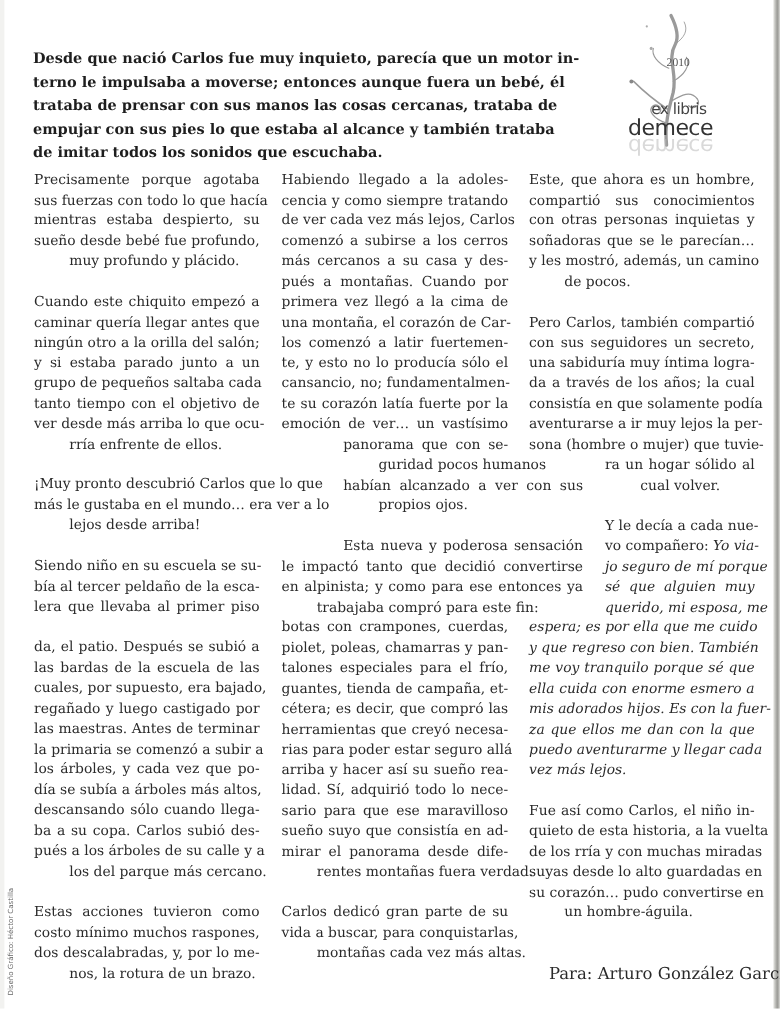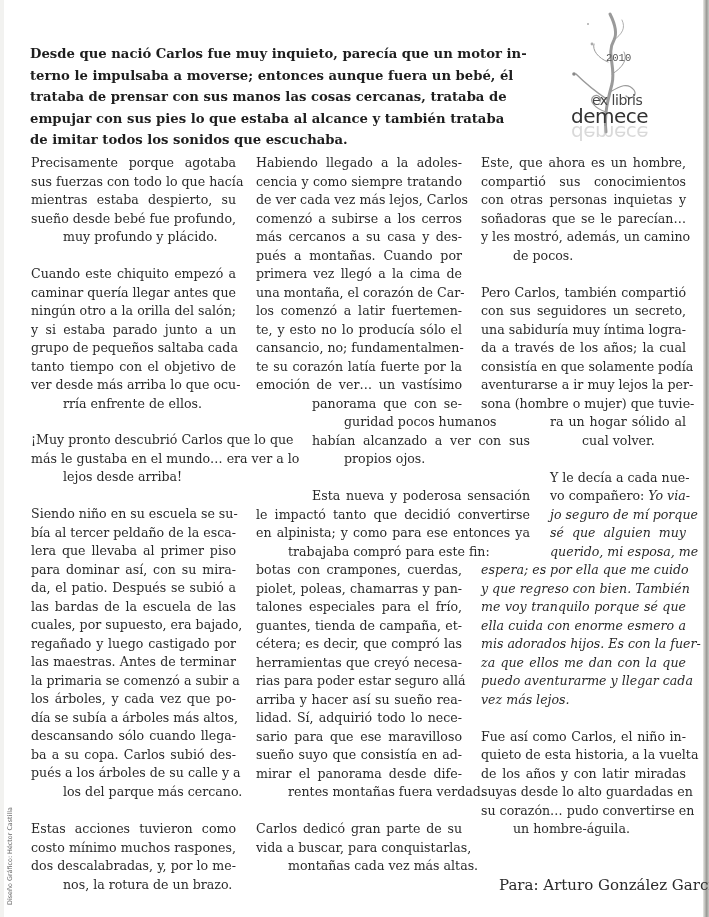--- a/index.html
+++ b/index.html
@@ -7,21 +7,21 @@
          font-family:"DejaVu Serif", serif; color:#2a2a2a; }
   .page-edge-right { position:absolute; right:0; top:0; width:6px; height:917px;
          background:linear-gradient(to right,#e8e8e4,#9a9a96 60%,#c8c8c4); }
   .page-edge-left { position:absolute; left:0; top:0; width:4px; height:917px; background:#f2f2f0; }
   .intro { position:absolute; left:30px; top:43px; width:455px;
            font-family:"DejaVu Serif", serif; font-weight:bold; font-size:13.2px;
            line-height:21.5px; color:#1e1e1e; }
   .intro .ln { display:block; white-space:nowrap; text-align:justify; text-align-last:justify; }
   .intro .ln.last { text-align-last:left; }
   .logo { position:absolute; left:548px; top:4px; width:120px; height:140px; }
-  .logo-year { position:absolute; left:606px; top:52px; font-family:Liberation Mono, monospace;
+  .logo-year { position:absolute; left:606px; top:52px; font-family:Liberation Serif, serif;
                font-size:10.5px; color:#555; }
   .logo-ex { position:absolute; left:592px; top:92px; font-family:"DejaVu Sans", sans-serif;
              font-size:14px; color:#444; letter-spacing:-0.5px; }
   .logo-name { position:absolute; left:571px; top:104px; font-family:"DejaVu Sans", sans-serif;
                font-size:20px; color:#333; letter-spacing:-0.5px; }
   .logo-reflect { position:absolute; left:571px; top:121px; font-family:"DejaVu Sans", sans-serif;
                font-size:20px; color:#bbb; transform:scaleY(-1); letter-spacing:-0.5px; opacity:.55; }
   .col-text { position:absolute; font-size:12.6px; line-height:18.6px; color:#2a2a2a; }
   .col-text .ln { position:absolute; white-space:nowrap; text-align:justify; text-align-last:justify; }
   .col-text .ln.last { text-align-last:left;margin-left:32px; }
@@ -79,21 +79,20 @@
   <span class="ln" style="top:376px;width:205px">ver desde más arriba lo que ocu-</span>
   <span class="ln last" style="top:394.5px;width:205px">rría enfrente de ellos.</span>
 
   <span class="ln" style="top:431px;width:215px">¡Muy pronto descubrió Carlos que lo que</span>
   <span class="ln" style="top:449.5px;width:215px">más le gustaba en el mundo… era ver a lo</span>
   <span class="ln last" style="top:468px;width:215px">lejos desde arriba!</span>
 
   <span class="ln" style="top:505px;width:205px">Siendo niño en su escuela se su-</span>
   <span class="ln" style="top:523.5px;width:205px">bía al tercer peldaño de la esca-</span>
   <span class="ln" style="top:542px;width:205px">lera que llevaba al primer piso</span>
-  <span class="ln" style="top:560.5px;width:205px">para dominar así, con su mira-</span>
   <span class="ln" style="top:579px;width:205px">da, el patio. Después se subió a</span>
   <span class="ln" style="top:597.5px;width:205px">las bardas de la escuela de las</span>
   <span class="ln" style="top:616px;width:205px">cuales, por supuesto, era bajado,</span>
   <span class="ln" style="top:634.5px;width:205px">regañado y luego castigado por</span>
   <span class="ln" style="top:653px;width:205px">las maestras. Antes de terminar</span>
   <span class="ln" style="top:671.5px;width:205px">la primaria se comenzó a subir a</span>
   <span class="ln" style="top:690px;width:205px">los árboles, y cada vez que po-</span>
   <span class="ln" style="top:708.5px;width:205px">día se subía a árboles más altos,</span>
   <span class="ln" style="top:727px;width:205px">descansando sólo cuando llega-</span>
   <span class="ln" style="top:745.5px;width:205px">ba a su copa. Carlos subió des-</span>
@@ -175,20 +174,20 @@
   <span class="ln it" style="left:481px;top:579.5px;width:205px">y que regreso con bien. También</span>
   <span class="ln it" style="left:481px;top:598px;width:205px">me voy tranquilo porque sé que</span>
   <span class="ln it" style="left:481px;top:616.5px;width:205px">ella cuida con enorme esmero a</span>
   <span class="ln it" style="left:481px;top:653.5px;width:205px">za que ellos me dan con la que</span>
   <span class="ln it" style="left:481px;top:635px;width:205px">mis adorados hijos. Es con la fuer-</span>
   <span class="ln it" style="left:481px;top:672px;width:205px">puedo aventurarme y llegar cada</span>
   <span style="position:absolute;left:481px;top:690.5px;white-space:nowrap"><span class="it">vez más lejos.</span></span>
 
   <span class="ln" style="left:481px;top:727.5px;width:205px">Fue así como Carlos, el niño in-</span>
   <span class="ln" style="left:481px;top:746px;width:205px">quieto de esta historia, a la vuelta</span>
-  <span class="ln" style="left:481px;top:764.5px;width:205px">de los años y con latir miradas</span>
+  <span class="ln" style="left:481px;top:764.5px;width:205px">de los rría y con muchas miradas</span>
   <span class="ln" style="left:481px;top:783px;width:205px">suyas desde lo alto guardadas en</span>
   <span class="ln" style="left:481px;top:801.5px;width:205px">su corazón… pudo convertirse en</span>
   <span class="ln last" style="left:481px;top:820px;width:205px">un hombre-águila.</span>
 </div>
 
 <div class="signature">Para: Arturo González García</div>
 <div class="credit">Diseño Gráfico: Héctor Castilla</div>
 
 </body></html>

